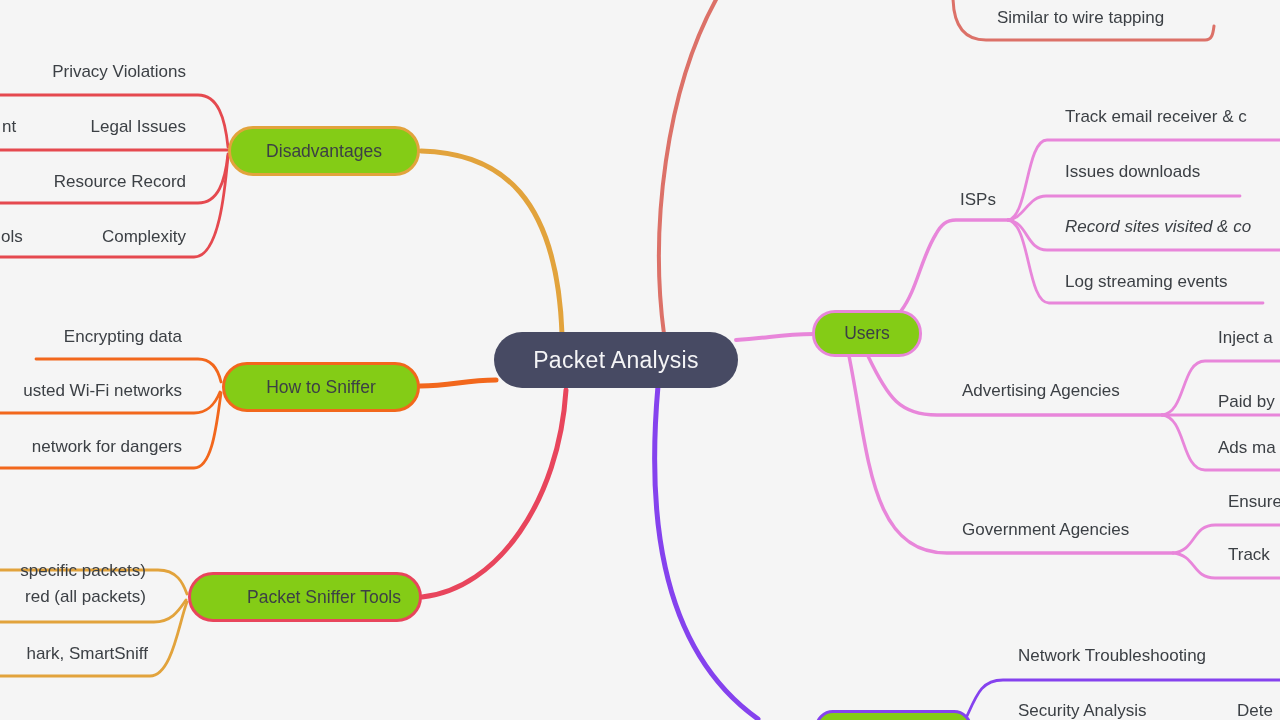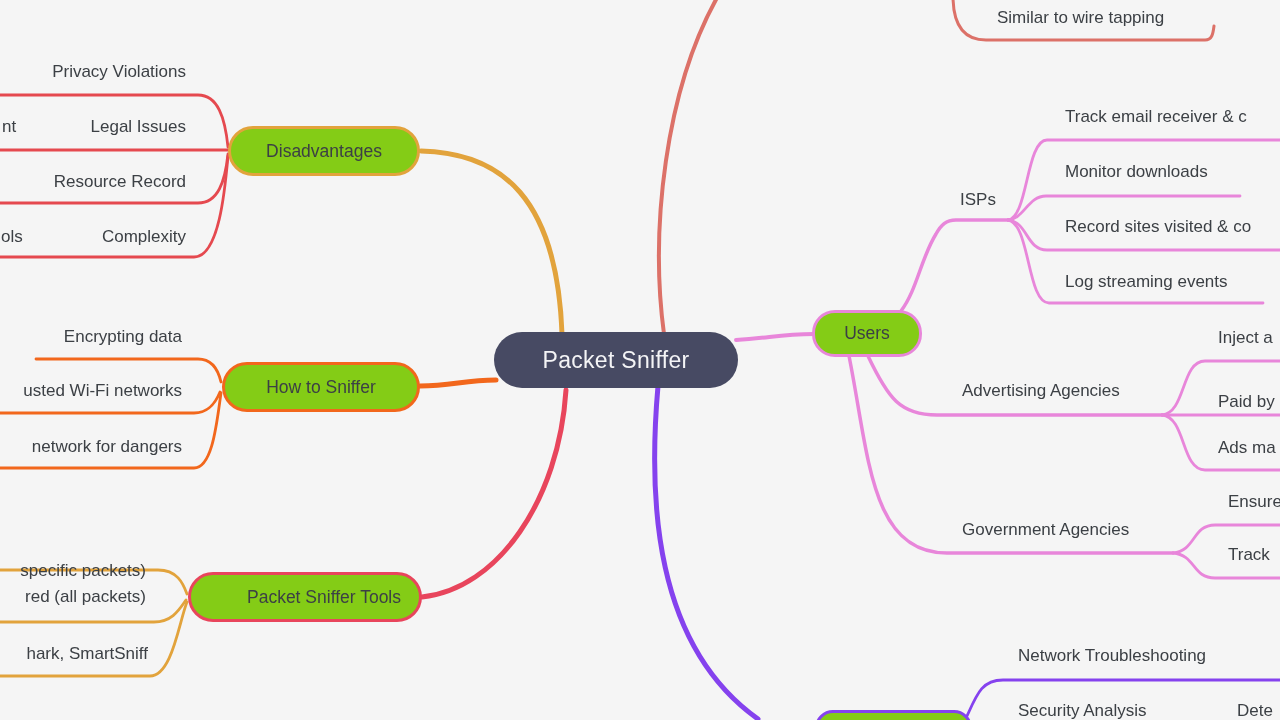--- a/index.html
+++ b/index.html
@@ -80,21 +80,21 @@
   <path class="c-pink sw28" d="M 1162,415 C 1186,417 1181,470 1205,470 H 1285"></path>
   <path class="c-pink sw35" d="M 849,356 C 869,455 870,553 947,553 H 1173"></path>
   <path class="c-pink sw28" d="M 1173,553 C 1196,551 1192,525 1215,525 H 1285"></path>
   <path class="c-pink sw28" d="M 1173,553 C 1196,555 1192,578 1215,578 H 1285"></path>
 
   <path class="c-purple sw5" d="M 658,386 C 648,500 654,645 758,719"></path>
   <path class="c-purple sw28" d="M 967,716 C 977,694 982,680 1003,680 H 1285"></path>
 </svg>
 
 <div class="node node-root" style="left:494px;top:332px;width:244px;height:56px;">
-  <span>Packet Sniffer</span>
+  <span>Packet Analysis</span>
 </div>
 
 <div class="node b-amber" style="left:228px;top:126px;width:192px;height:50px;">
   <span>Disadvantages</span>
 </div>
 
 <div class="node b-orange" style="left:222px;top:362px;width:198px;height:50px;">
   <span>How to Sniffer</span>
 </div>
 
@@ -120,22 +120,22 @@
 <div class="lbl ra" style="left:0px;top:327px;width:182px;">Encrypting data</div>
 <div class="lbl ra" style="left:0px;top:381px;width:182px;">usted Wi-Fi networks</div>
 <div class="lbl ra" style="left:0px;top:437px;width:182px;">network for dangers</div>
 
 <div class="lbl ra" style="left:0px;top:537px;width:146px;margin-top:24px;">specific packets)</div>
 <div class="lbl ra" style="left:0px;top:587px;width:146px;">red (all packets)</div>
 <div class="lbl ra" style="left:0px;top:644px;width:148px;">hark, SmartSniff</div>
 
 <div class="lbl" style="left:960px;top:190px;">ISPs</div>
 <div class="lbl" style="left:1065px;top:107px;">Track email receiver &amp; c</div>
-<div class="lbl" style="left:1065px;top:162px;">Monitor downloads</div>
-<div class="lbl" style="left:1065px;top:217px;">Record sites visited &amp; co</div>
+<div class="lbl" style="left:1065px;top:162px;">Issues downloads</div>
+<div class="lbl" style="left:1065px;top:217px;font-style:italic;">Record sites visited &amp; co</div>
 <div class="lbl" style="left:1065px;top:272px;">Log streaming events</div>
 
 <div class="lbl" style="left:962px;top:381px;">Advertising Agencies</div>
 <div class="lbl" style="left:1218px;top:328px;">Inject a</div>
 <div class="lbl" style="left:1218px;top:392px;">Paid by</div>
 <div class="lbl" style="left:1218px;top:438px;">Ads ma</div>
 
 <div class="lbl" style="left:962px;top:520px;">Government Agencies</div>
 <div class="lbl" style="left:1228px;top:492px;">Ensure</div>
 <div class="lbl" style="left:1228px;top:545px;">Track</div>

